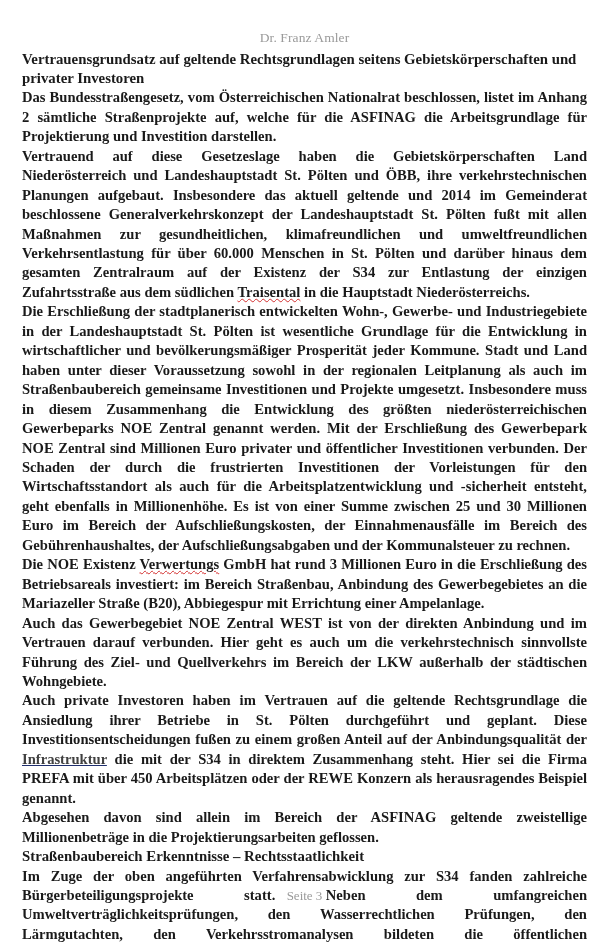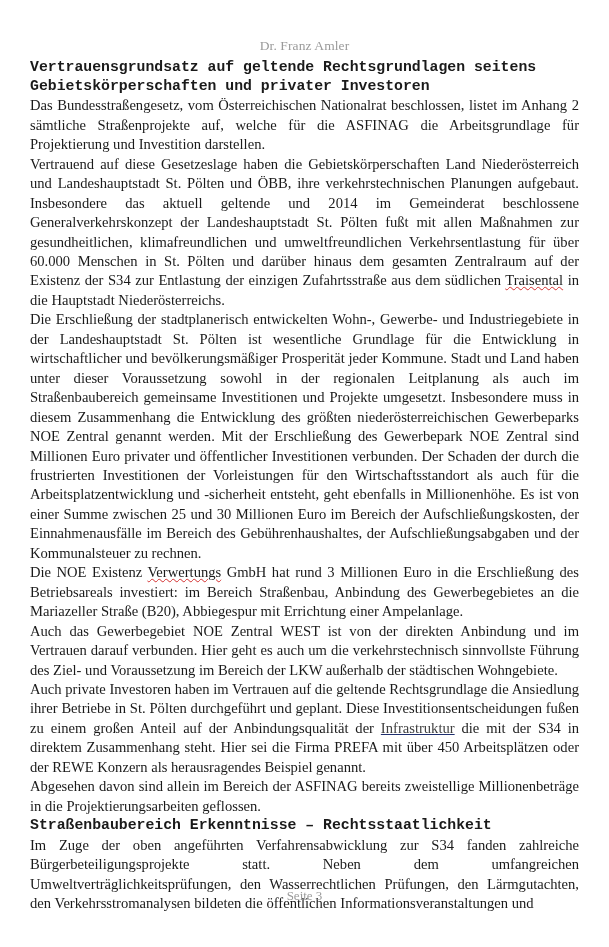--- a/index.html
+++ b/index.html
@@ -12,21 +12,21 @@
     height: 947px;
     overflow: hidden;
     font-family: "Liberation Serif", "DejaVu Serif", serif;
     color: #1a1a1a;
   }
   .page {
     position: relative;
     width: 609px;
     height: 921px;
     box-sizing: border-box;
-    padding: 16px;
+    padding: 8px;
     background: #ffffff;
   }
   .letterhead {
     text-align: center;
     color: #9a9a9a;
     font-size: 13.5px;
     line-height: 15.5px;
     padding-top: 22px;
     letter-spacing: 0.1px;
   }
@@ -38,30 +38,30 @@
     margin-top: 4px;
   }
   p.para {
     margin: 0;
     padding: 0;
     font-size: 14.6px;
     line-height: 19.45px;
     text-align: justify;
     text-justify: inter-word;
     hyphens: none;
+    font-weight: bold;
     -webkit-hyphens: none;
   }
   h2.heading {
     margin: 0;
     padding: 0;
     font-size: 14.8px;
     line-height: 19.45px;
     font-weight: bold;
     text-align: left;
-    font-family: Liberation Mono, monospace;
   }
   
   .spell {
     text-decoration: underline;
     text-decoration-style: wavy;
     text-decoration-color: #d32f2f;
     text-decoration-thickness: 1px;
     text-underline-offset: 1px;
   }
   
@@ -97,25 +97,25 @@
 
     <p class="para">Das Bundesstraßengesetz, vom Österreichischen Nationalrat beschlossen, listet im Anhang 2 sämtliche Straßenprojekte auf, welche für die ASFINAG die Arbeitsgrundlage für Projektierung und Investition darstellen.</p>
 
     <p class="para"><span>Vertrauend auf diese Gesetzeslage haben die Gebietskörperschaften Land Niederösterreich und Landeshauptstadt St. Pölten und ÖBB, ihre verkehrstechnischen Planungen aufgebaut. Insbesondere das aktuell geltende und 2014 im Gemeinderat beschlossene Generalverkehrskonzept der Landeshauptstadt St. Pölten fußt mit allen Maßnahmen zur gesundheitlichen, klimafreundlichen und umweltfreundlichen Verkehrsentlastung für über 60.000 Menschen in St. Pölten und darüber hinaus dem gesamten Zentralraum auf der Existenz der S34 zur Entlastung der einzigen Zufahrtsstraße aus dem südlichen </span><span class="spell">Traisental</span><span> in die Hauptstadt Niederösterreichs.</span></p>
 
     <p class="para">Die Erschließung der stadtplanerisch entwickelten Wohn-, Gewerbe- und Industriegebiete in der Landeshauptstadt St. Pölten ist wesentliche Grundlage für die Entwicklung in wirtschaftlicher und bevölkerungsmäßiger Prosperität jeder Kommune. Stadt und Land haben unter dieser Voraussetzung sowohl in der regionalen Leitplanung als auch im Straßenbaubereich gemeinsame Investitionen und Projekte umgesetzt. Insbesondere muss in diesem Zusammenhang die Entwicklung des größten niederösterreichischen Gewerbeparks NOE Zentral genannt werden. Mit der Erschließung des Gewerbepark NOE Zentral sind Millionen Euro privater und öffentlicher Investitionen verbunden.  Der Schaden der durch die frustrierten Investitionen der Vorleistungen für den Wirtschaftsstandort als auch für die Arbeitsplatzentwicklung und -sicherheit entsteht, geht ebenfalls in Millionenhöhe. Es ist von einer Summe zwischen 25 und 30 Millionen Euro im Bereich der Aufschließungskosten, der Einnahmenausfälle im Bereich des Gebührenhaushaltes, der Aufschließungsabgaben und der Kommunalsteuer zu rechnen.</p>
 
     <p class="para"><span>Die NOE Existenz </span><span class="spell">Verwertungs</span><span> GmbH hat rund 3 Millionen Euro in die Erschließung des Betriebsareals investiert: im Bereich Straßenbau, Anbindung des Gewerbegebietes an die Mariazeller Straße (B20), Abbiegespur mit Errichtung einer Ampelanlage.</span></p>
 
 
-    <p class="para">Auch das Gewerbegebiet NOE Zentral WEST ist von der direkten Anbindung und im Vertrauen darauf verbunden. Hier geht es auch um die verkehrstechnisch sinnvollste Führung des Ziel- und Voraussetzung im Bereich der LKW außerhalb der städtischen Wohngebiete.</p>
+    <p class="para">Auch das Gewerbegebiet NOE Zentral WEST ist von der direkten Anbindung und im Vertrauen darauf verbunden. Hier geht es auch um die verkehrstechnisch sinnvollste Führung des Ziel- und Quellverkehrs im Bereich der LKW außerhalb der städtischen Wohngebiete.</p>
 
     <p class="para"><span>Auch private Investoren haben im Vertrauen auf die geltende Rechtsgrundlage die Ansiedlung ihrer Betriebe in St. Pölten durchgeführt und geplant. Diese Investitionsentscheidungen fußen zu einem großen Anteil auf der Anbindungsqualität der </span><a class="link" href="#">Infrastruktur</a><span> die mit der S34 in direktem Zusammenhang steht. Hier sei die Firma PREFA mit über 450 Arbeitsplätzen oder der REWE Konzern als herausragendes Beispiel genannt.</span></p>
 
-    <p class="para">Abgesehen davon sind allein im Bereich der ASFINAG bereits zweistellige Millionenbeträge in die Projektierungsarbeiten geflossen.</p>
+    <p class="para">Abgesehen davon sind allein im Bereich der ASFINAG geltende zweistellige Millionenbeträge in die Projektierungsarbeiten geflossen.</p>
 
 
     <h2 class="heading">Straßenbaubereich Erkenntnisse – Rechtsstaatlichkeit</h2>
 
     <p class="para">Im Zuge der oben angeführten Verfahrensabwicklung zur S34 fanden zahlreiche Bürgerbeteiligungsprojekte statt. Neben dem umfangreichen Umweltverträglichkeitsprüfungen, den Wasserrechtlichen Prüfungen, den Lärmgutachten, den Verkehrsstromanalysen bildeten die öffentlichen Informationsveranstaltungen und</p>
 
   </div>
 
   <div class="footer">
     <span>Seite 3</span>

